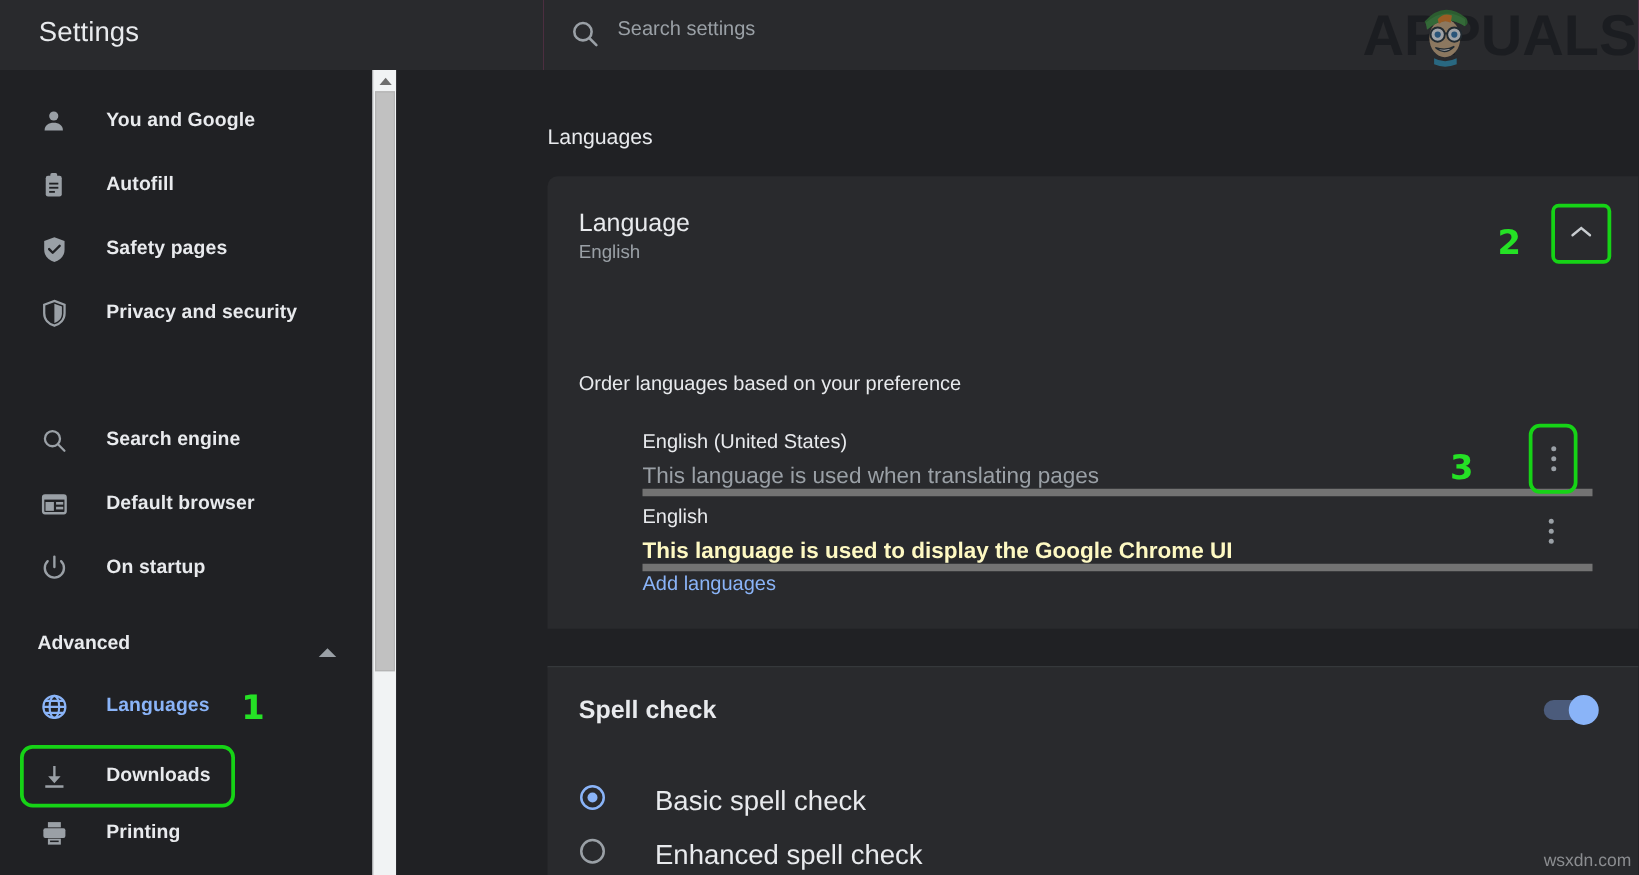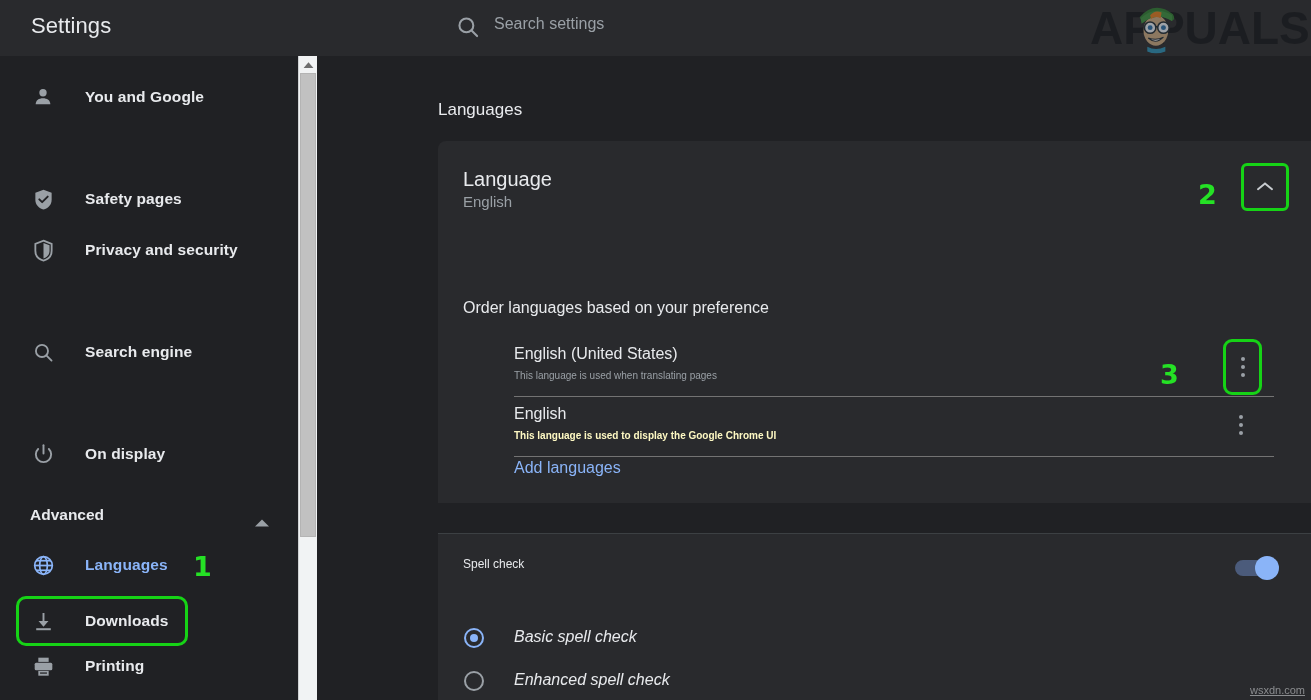--- a/index.html
+++ b/index.html
@@ -116,47 +116,47 @@
     border: 3px solid #16d316; background: transparent;
   }
   .ann { position: absolute; font-size: 27px; font-weight: 800; color: #25e125; font-family: "DejaVu Sans", sans-serif; }
 
   .order-head {
     position: absolute; left: 25px; top: 158px;
     font-size: 16px; color: #e8eaed;
   }
 
   .langlist { position: absolute; left: 76px; top: 196px; width: 760px; }
-  .lang-item { position: relative; height: 60px; border-bottom: 1px solid #737373; }
+  .lang-item { position: relative; height: 60px; border-bottom: 6px solid #737373; }
   .lang-item .li-title {
     position: absolute; left: 0; top: 8px; font-size: 16px; color: #e8eaed;
   }
   .lang-item .li-sub {
-    position: absolute; left: 0; top: 33px; font-size: 10px; color: #9aa0a6;
+    position: absolute; left: 0; top: 33px; font-size: 18px; color: #9aa0a6;
   }
   .lang-item .li-sub.green { color: #fef9c3; font-weight: bold; }
   .dots {
     position: absolute; right: 20px; top: 12px; width: 26px; height: 32px;
     display: flex; flex-direction: column; align-items: center; justify-content: center; gap: 4px;
   }
   .dots i { width: 4px; height: 4px; background: #9aa0a6; border-radius: 50%; display:block; }
   .dots.highlight {
     right: 12px; top: 2px; width: 39px; height: 56px;
     border: 3px solid #16d316; border-radius: 9px;
   }
   .add-languages {
     position: absolute; left: 76px; top: 318px;
     font-size: 16px; color: #8ab4f8; text-align: center;
   }
 
   .toggle-row {
     position: absolute; left: 0; width: 873px; height: 67px;
   }
   .toggle-row .tr-label {
-    position: absolute; left: 25px; top: 23px; font-size: 12px; color: #e8eaed;
+    position: absolute; left: 25px; top: 23px; font-size: 20px; color: #e8eaed; font-weight: bold;
   }
   .switch {
     position: absolute; left: 797px; top: 22px; width: 44px; height: 24px;
   }
   .switch .track {
     position: absolute; left: 0; top: 4px; width: 38px; height: 16px;
     background: #4b5b7b; border-radius: 8px;
   }
   .switch .knob {
     position: absolute; left: 20px; top: 0px; width: 24px; height: 24px;
@@ -171,33 +171,33 @@
   .radio {
     position: absolute; left: 26px; width: 20px; height: 20px;
     border-radius: 50%; border: 2px solid #9aa0a6;
   }
   .radio.checked { border-color: #8ab4f8; }
   .radio.checked::after {
     content: ''; position: absolute; left: 4px; top: 4px;
     width: 8px; height: 8px; border-radius: 50%; background: #8ab4f8;
   }
   .radio-label {
-    position: absolute; left: 76px; font-size: 16px; color: #e8eaed; font-style: italic;
+    position: absolute; left: 86px; font-size: 22px; color: #e8eaed;
   }
   .radio-desc {
     position: absolute; left: 76px; font-size: 15px; color: #9aa0a6;
   }
 
   .green-box-lang {
     position: absolute; left: 16px; top: 540px; width: 172px; height: 50px;
     border: 3px solid #16d316; border-radius: 10px;
   }
   .wsxdn {
     position: absolute; right: 6px; bottom: 4px;
-    font-size: 11px; color: #8b8d90; font-family: "Liberation Sans", sans-serif; text-decoration: underline;
+    font-size: 14px; color: #8b8d90; font-family: "Liberation Sans", sans-serif;
   }
 </style>
 </head>
 <body>
 
 <div id="app">
 
   <div class="topbar">
     <div class="topbar-left">
       <div class="settings-title">Settings</div>
@@ -238,20 +238,32 @@
     <div class="nav-item" style="top:19px">
       <span class="nav-ico">
         <svg width="22" height="22" viewBox="0 0 24 24" fill="#9aa0a6">
             <circle cx="12" cy="7.4" r="4"></circle>
             <path d="M4 20c0-4.4 3.6-6.6 8-6.6s8 2.2 8 6.6z"></path>
           </svg>
       </span>
       <span class="nav-label">You and Google</span>
     </div>
 
+    <div class="nav-item" style="top:70px">
+      <span class="nav-ico">
+        <svg width="22" height="22" viewBox="0 0 24 24" fill="#9aa0a6">
+            <rect x="5" y="4" width="14" height="18" rx="2"></rect>
+            <rect x="9" y="1.6" width="6" height="4" rx="1.4" fill="#9aa0a6"></rect>
+            <rect x="8" y="10" width="8" height="1.6" fill="#202124"></rect>
+            <rect x="8" y="13.6" width="8" height="1.6" fill="#202124"></rect>
+            <rect x="8" y="17.2" width="5" height="1.6" fill="#202124"></rect>
+          </svg>
+      </span>
+      <span class="nav-label">Autofill</span>
+    </div>
 
     <div class="nav-item" style="top:121px">
       <span class="nav-ico">
         <svg width="23" height="23" viewBox="0 0 24 24" fill="#9aa0a6">
             <path d="M12 1.8 20.5 5v7.2c0 5.3-3.6 9-8.5 10.3C7.1 21.2 3.5 17.5 3.5 12.2V5z"></path>
             <path d="M7.6 11.8l3 3 5.8-5.8" stroke="#202124" stroke-width="2" fill="none" stroke-linecap="round" stroke-linejoin="round"></path>
           </svg>
       </span>
       <span class="nav-label">Safety pages</span>
     </div>
@@ -270,29 +282,41 @@
     <div class="nav-item" style="top:274px">
       <span class="nav-ico">
         <svg width="23" height="23" viewBox="0 0 24 24" fill="none" stroke="#9aa0a6" stroke-width="1.9">
             <circle cx="10.4" cy="10.4" r="6.3"></circle>
             <line x1="15.2" y1="15.2" x2="20.4" y2="20.4" stroke-linecap="round"></line>
           </svg>
       </span>
       <span class="nav-label">Search engine</span>
     </div>
 
+    <div class="nav-item" style="top:325px">
+      <span class="nav-ico">
+        <svg width="23" height="23" viewBox="0 0 24 24">
+            <rect x="2.6" y="4.6" width="18.8" height="14.8" rx="1.6" fill="none" stroke="#9aa0a6" stroke-width="2"></rect>
+            <rect x="2.6" y="4.6" width="18.8" height="3.4" fill="#9aa0a6"></rect>
+            <rect x="4.6" y="10" width="7" height="7.4" fill="#9aa0a6"></rect>
+            <rect x="13.4" y="10" width="6" height="2.2" fill="#9aa0a6"></rect>
+            <rect x="13.4" y="14" width="6" height="2.2" fill="#9aa0a6"></rect>
+          </svg>
+      </span>
+      <span class="nav-label">Default browser</span>
+    </div>
 
     <div class="nav-item" style="top:376px">
       <span class="nav-ico">
         <svg width="23" height="23" viewBox="0 0 24 24" fill="none" stroke="#9aa0a6" stroke-width="2" stroke-linecap="round">
             <path d="M6.4 6.2a8 8 0 1 0 11.2 0"></path>
             <line x1="12" y1="2.4" x2="12" y2="11"></line>
           </svg>
       </span>
-      <span class="nav-label">On display</span>
+      <span class="nav-label">On startup</span>
     </div>
 
     <div class="adv-header">
       <span class="adv-label">Advanced</span>
       <span class="adv-arrow">
         <svg width="16" height="10" viewBox="0 0 16 10">
             <path d="M1 8.5 8 1.6 15 8.5Z" fill="#9aa0a6"></path>
           </svg>
       </span>
     </div>

